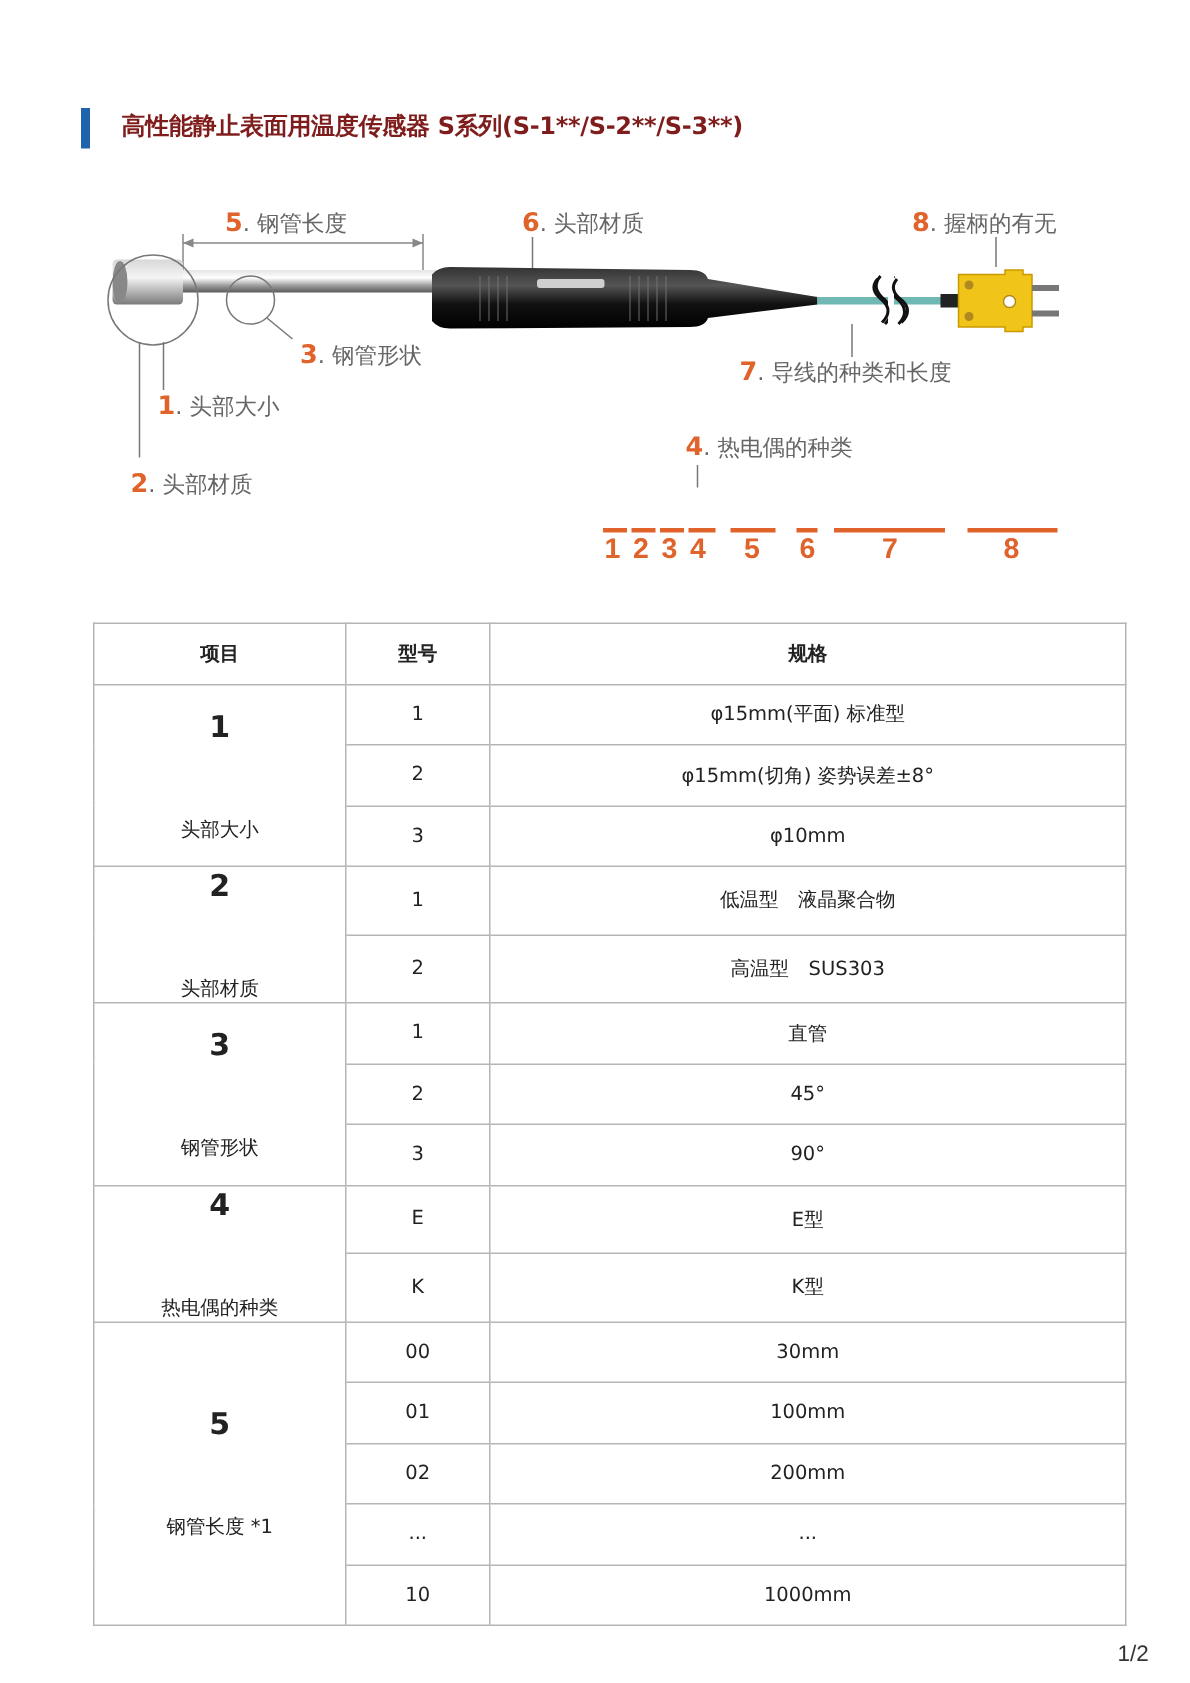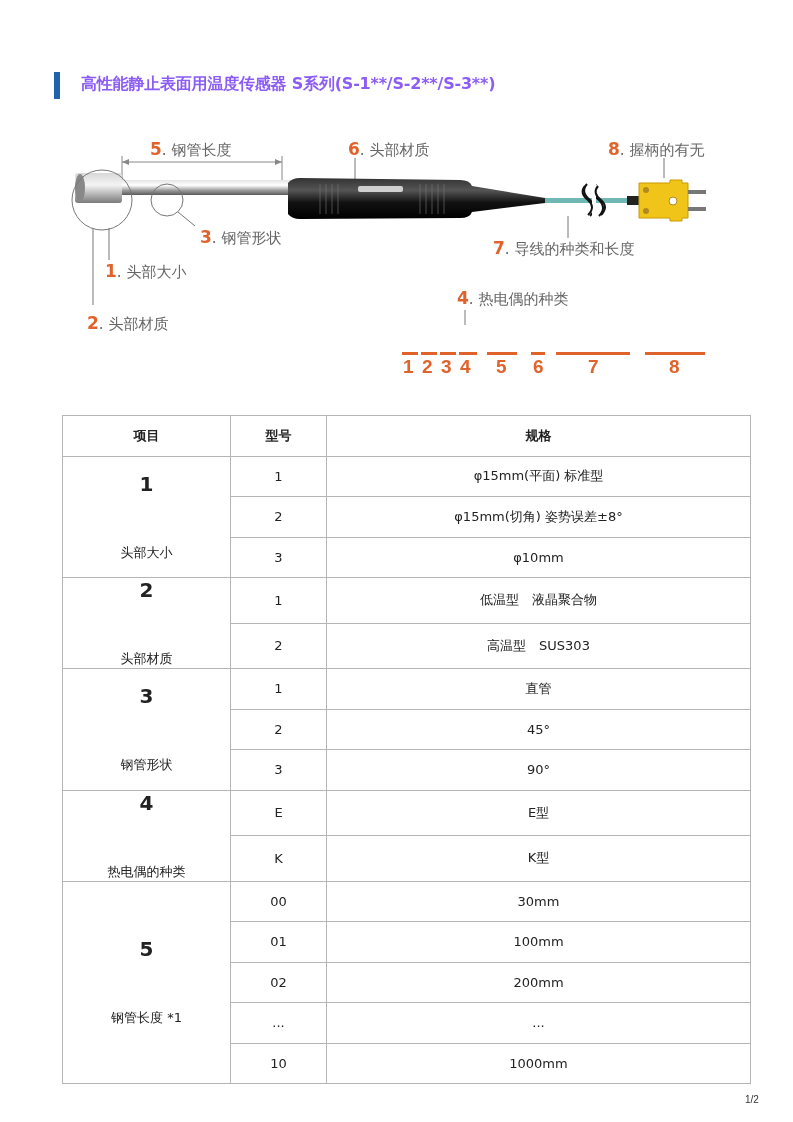--- a/index.html
+++ b/index.html
@@ -1,38 +1,38 @@
 <!DOCTYPE html>
 <html><head>
 <meta charset="utf-8">
 <style>
   html, body { margin: 0; padding: 0; background: #ffffff; }
   body { width: 793px; height: 1122px; position: relative; overflow: hidden;
          font-family: "DejaVu Sans", "Liberation Sans", sans-serif; color: #222; }
 
   .title-bar { position: absolute; left: 54px; top: 72px; width: 6px; height: 27px; background: #1f63ad; }
-  .page-title { position: absolute; left: 81px; top: 74px; font-size: 16px; font-weight: bold; color: #8b5cf6; letter-spacing: -0.2px; white-space: nowrap; }
+  .page-title { position: absolute; left: 81px; top: 74px; font-size: 16px; font-weight: bold; color: #7f1d1d; letter-spacing: -0.2px; white-space: nowrap; }
 
   .diagram { position: absolute; left: 0; top: 120px; width: 733px; height: 270px; }
   .lbl { position: absolute; font-size: 15px; color: #666; white-space: nowrap; font-family: "DejaVu Sans", sans-serif; }
   .lbl .num { color: #e0632b; font-weight: bold; font-size: 17px; }
 
   .part-code { position: absolute; left: 372px; top: 200px; font-family: "Liberation Sans", sans-serif; font-weight: bold; font-size: 28px; color: #6b6b6b; letter-spacing: 0.5px; white-space: nowrap; }
   .underline { position: absolute; height: 3px; background: #e0632b; top: 232px; }
   .code-num { position: absolute; top: 236px; font-family: "Liberation Sans", sans-serif; font-weight: bold; font-size: 19px; color: #e0632b; }
 
   table.spec { position: absolute; left: 62px; top: 415px; width: 689px; border-collapse: collapse; font-size: 13px; color: #222; }
   table.spec td, table.spec th { border: 1.5px solid #b5b5b5; padding: 0 6px; height: 39.5px; text-align: center; vertical-align: middle; }
   table.spec th { font-weight: bold; font-size: 13px; }
   .col1 { width: 155px; }
   .col2 { width: 83px; }
   .item-num { font-size: 20px; font-weight: bold; display: block; margin-bottom: 8px; }
   .item-name { font-size: 13px; display: block; margin-top: 48px; }
 
-  .page-num { position: absolute; left: 745px; top: 1094px; font-size: 10px; color: #333; font-family: "Liberation Sans", sans-serif; }
+  .page-num { position: absolute; left: 745px; top: 1094px; font-size: 15px; color: #333; font-family: "Liberation Sans", sans-serif; }
 </style>
 </head>
 <body>
 
 <div class="title-bar"></div>
 <div class="page-title">高性能静止表面用温度传感器 S系列(S-1**/S-2**/S-3**)</div>
 
 <div class="diagram">
   <svg width="793" height="270" viewBox="0 0 793 270" style="position:absolute;left:0;top:0">
     <defs>

